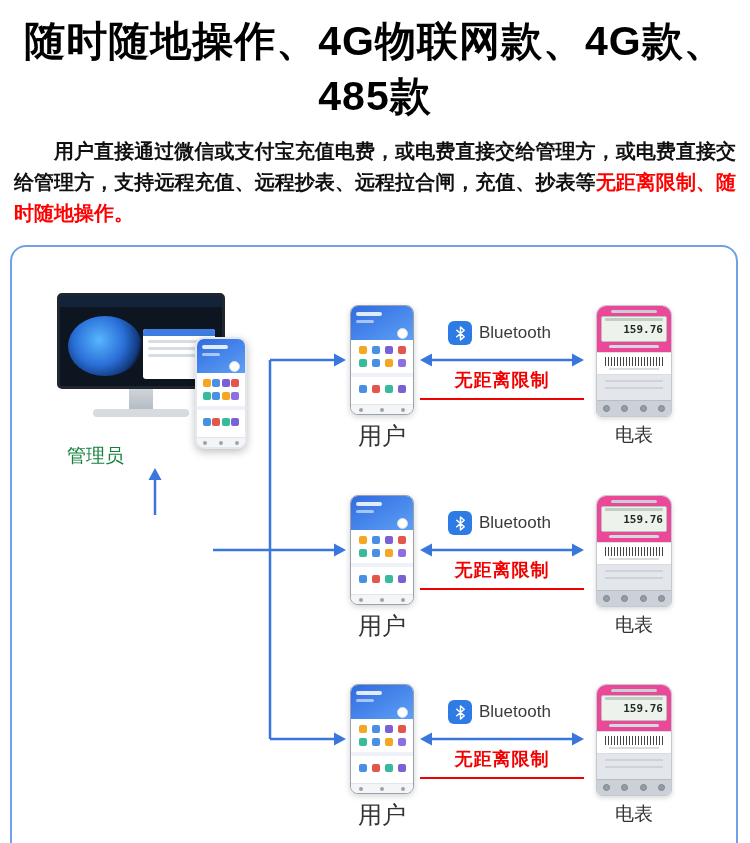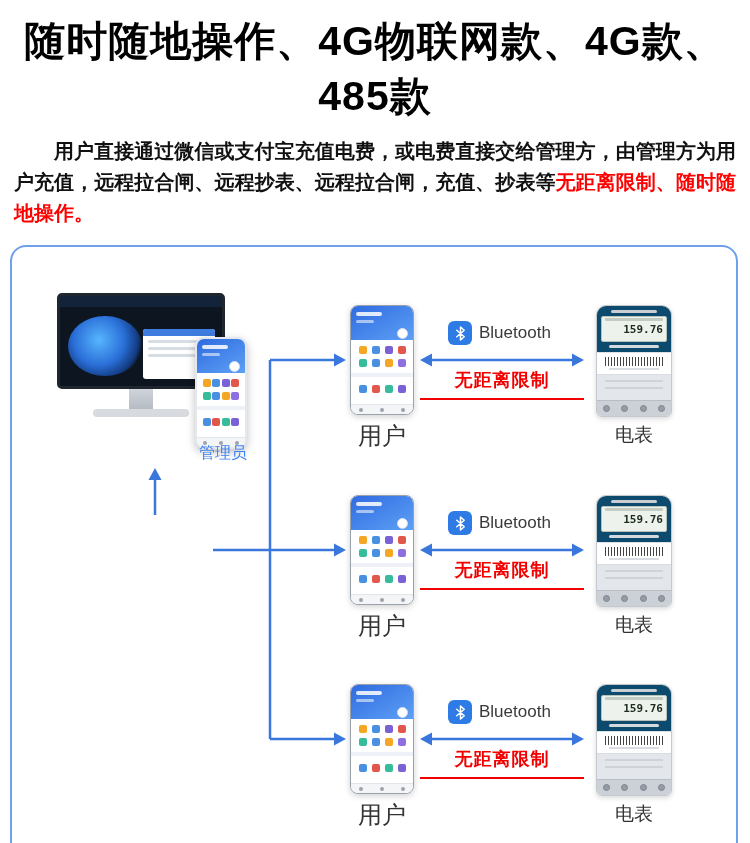--- a/index.html
+++ b/index.html
@@ -21,21 +21,21 @@
   .monitor { position:absolute; left:45px; top:46px; width:168px; }
   .screen { width:168px; height:96px; background:#0d1520; border:3px solid #20262e; border-radius:5px; position:relative; overflow:hidden; }
   .screen-top { height:11px; background:#13233a; }
   .globe { position:absolute; left:8px; top:20px; width:74px; height:60px; border-radius:50%;
            background:radial-gradient(circle at 42% 40%, #57b6ff 0%, #2a6fd8 45%, #123a7e 70%, rgba(10,25,55,0) 78%); }
   .mini-win { position:absolute; right:7px; bottom:7px; width:72px; height:50px; background:#fff; border-radius:3px; overflow:hidden; }
   .mini-win .mw-head { height:7px; background:#3f7ce0; }
   .mini-win .mw-line { height:3px; background:#d7dde5; margin:4px 5px 0 5px; border-radius:2px; }
   .stand { width:24px; height:20px; margin:0 auto; background:linear-gradient(#cfd4da,#b6bcc4); }
   .base { width:96px; height:8px; margin:0 auto; background:#d7dbe0; border-radius:4px; }
-  .admin-label { position:absolute; left:55px; top:196px; width:180px; text-align:right; font-size:16px; color:#3b82f6; }
+  .admin-label { position:absolute; left:55px; top:196px; width:180px; text-align:left; font-size:19px; color:#15803d; }
 
   
   .cloud { position:absolute; left:85px; top:271px; width:116px; height:64px; }
   .cloud .blob { position:absolute; background:#3a7be0; border-radius:50%; }
   .cloud .cbase { left:2px; right:2px; bottom:0; height:36px; border-radius:18px; background:#3a7be0; position:absolute; }
   .cloud .c1 { left:7px; bottom:16px; width:38px; height:38px; }
   .cloud .c2 { left:31px; bottom:14px; width:52px; height:50px; }
   .cloud .c3 { right:7px; bottom:16px; width:40px; height:40px; }
   .cloud-label { position:absolute; left:0; right:0; bottom:9px; text-align:center; color:#fff; font-size:18px; font-weight:700; letter-spacing:1px; }
 
@@ -57,40 +57,40 @@
   .meter-label { position:absolute; width:76px; text-align:center; font-size:19px; color:#333; }
 
   
   .bt-group { position:absolute; display:flex; align-items:center; gap:7px; }
   .bt-icon { width:24px; height:24px; background:#2e7be6; border-radius:6px; display:flex; align-items:center; justify-content:center; }
   .bt-label { font-size:17px; color:#3a3a3a; }
   .range-label { position:absolute; width:164px; text-align:center; font-size:18px; font-weight:800; color:#f20000; padding-bottom:6px; border-bottom:2px solid #f20000; letter-spacing:1px; }
 
   
   .meter { position:absolute; width:76px; height:112px; background:#fbfcfd; border:1px solid #c3c9cf; border-radius:10px 10px 6px 6px; overflow:hidden; box-shadow:0 2px 5px rgba(0,0,0,.15); display:flex; flex-direction:column; }
-  .meter-top { padding:4px 4px 2px 4px; background:#0c4a6e; border-bottom:1px solid #dde1e6; }
+  .meter-top { padding:4px 4px 2px 4px; background:#ec4899; border-bottom:1px solid #dde1e6; }
   .meter-brand { height:3px; background:#c9ced4; border-radius:2px; margin:0 10px 3px 10px; }
   .lcd { height:26px; background:#eef2ec; border:1px solid #b9c2b9; border-radius:2px; padding:1px 3px; }
   .lcd-row { height:3px; background:#c2ccc2; border-radius:1px; margin-bottom:2px; }
   .lcd-digits { font-family:"DejaVu Sans Mono",monospace; font-size:11px; font-weight:700; color:#1d2b1d; text-align:right; line-height:1.2; }
   .meter-sub { height:3px; background:#d4d9de; border-radius:2px; margin:3px 8px 2px 8px; }
   .meter-mid { background:#fff; padding:2px 6px; border-bottom:1px solid #d9dde2; }
   .barcode { height:9px; background:repeating-linear-gradient(90deg,#444 0 1px,transparent 1px 3px); margin:2px 2px; }
   .meter-mid .mline { height:2px; background:#d9dde2; margin:2px 6px; }
   .meter-bot { flex:1; background:#e3e6ea; position:relative; }
   .meter-bot .groove { height:2px; background:#cfd3d9; margin:5px 8px 0 8px; }
   .terminals { position:absolute; left:0; right:0; bottom:0; height:16px; background:#ccd1d7; border-top:1px solid #b8bec6; display:flex; justify-content:space-around; align-items:center; }
   .terminals i { width:7px; height:7px; border-radius:50%; background:#959ca5; border:1px solid #7d848d; }
 </style>
 </head>
 <body>
 
 <h1 class="page-title">随时随地操作、4G物联网款、4G款、485款</h1>
 
-<p class="intro"><span>用户直接通过微信或支付宝充值电费，或电费直接交给管理方，由管理方为用户充值，远程拉合闸、远程抄表、远程拉合闸，充值、抄表等</span><span class="hl">无距离限制、随时随地操作。</span></p>
+<p class="intro"><span>用户直接通过微信或支付宝充值电费，或电费直接交给管理方，或电费直接交给管理方，支持远程充值、远程抄表、远程拉合闸，充值、抄表等</span><span class="hl">无距离限制、随时随地操作。</span></p>
 
 <div class="panel">
 
   <svg class="conn" viewBox="0 0 728 625">
     <g stroke="#3a77dd" stroke-width="2.5" fill="none">
       <path d="M143 268 V232"></path>
       <path d="M201 303 H258"></path>
       <path d="M258 113 V492"></path>
       <path d="M258 113 H322"></path>
       <path d="M258 303 H322"></path>

